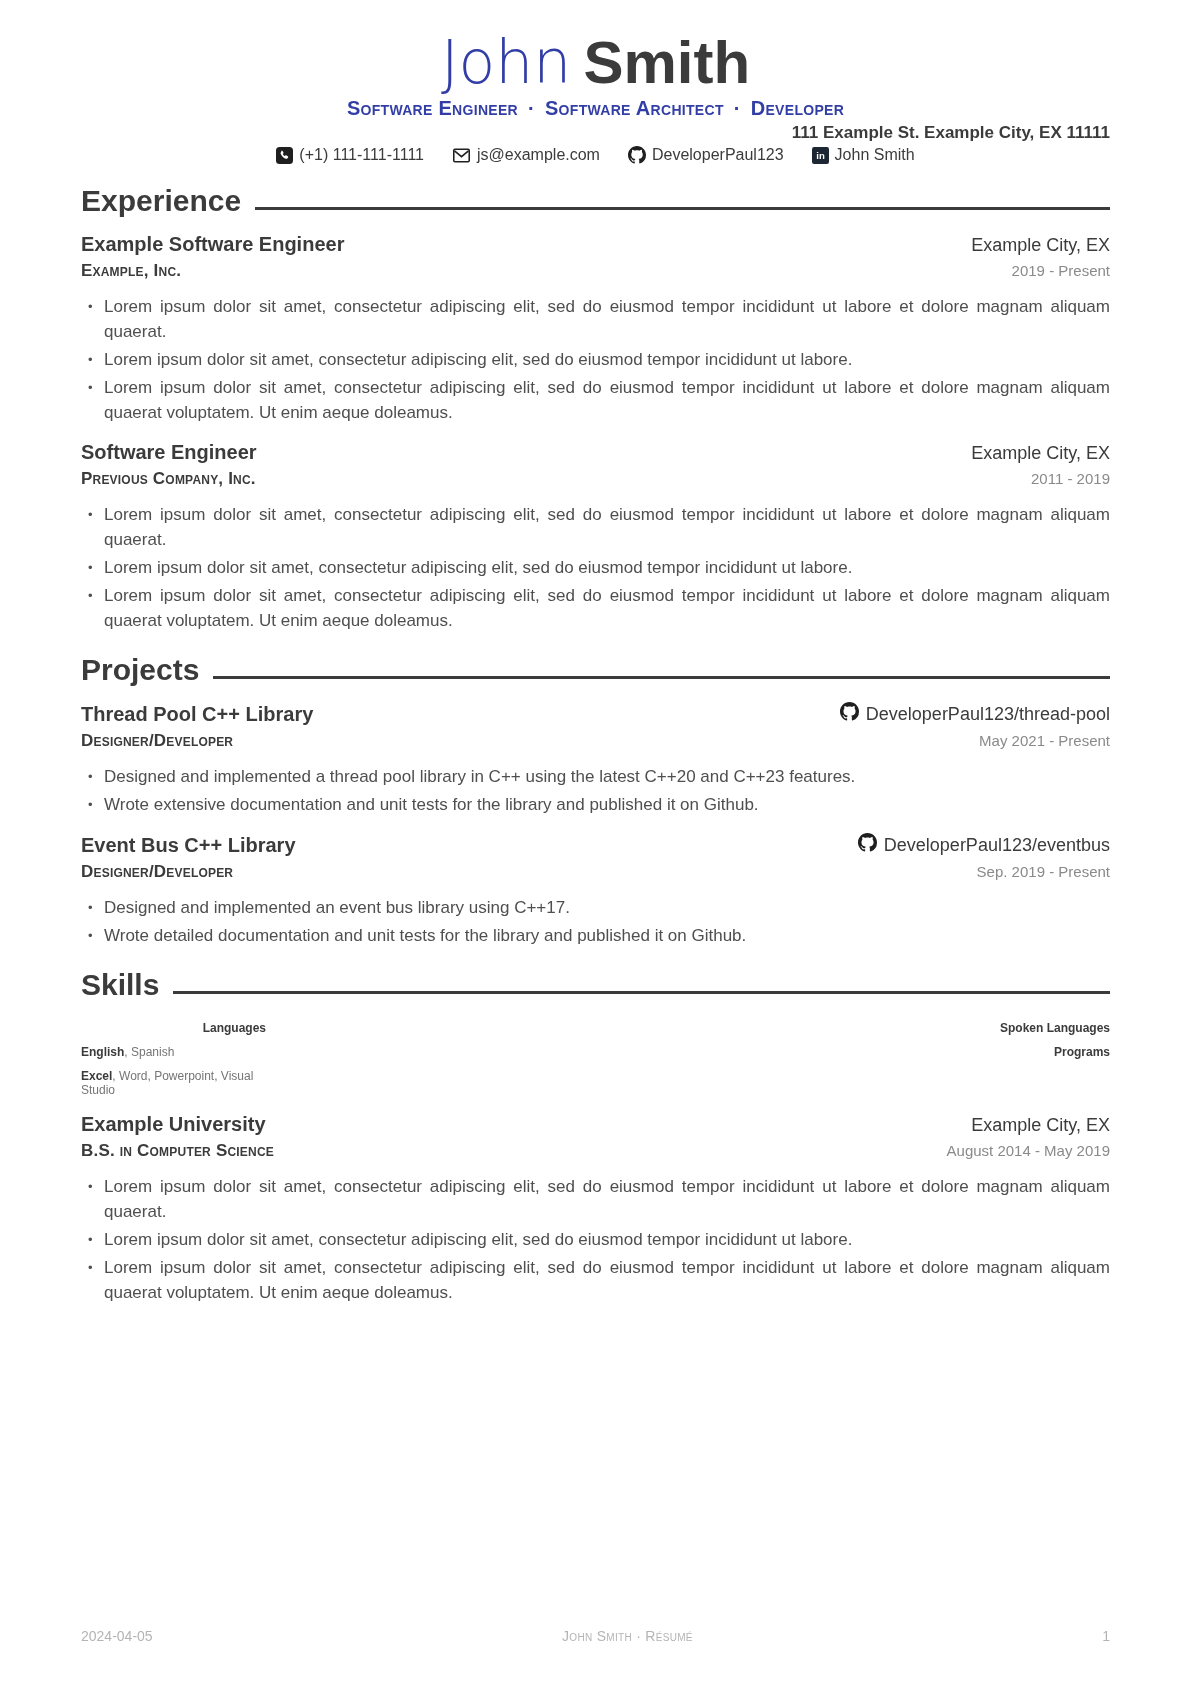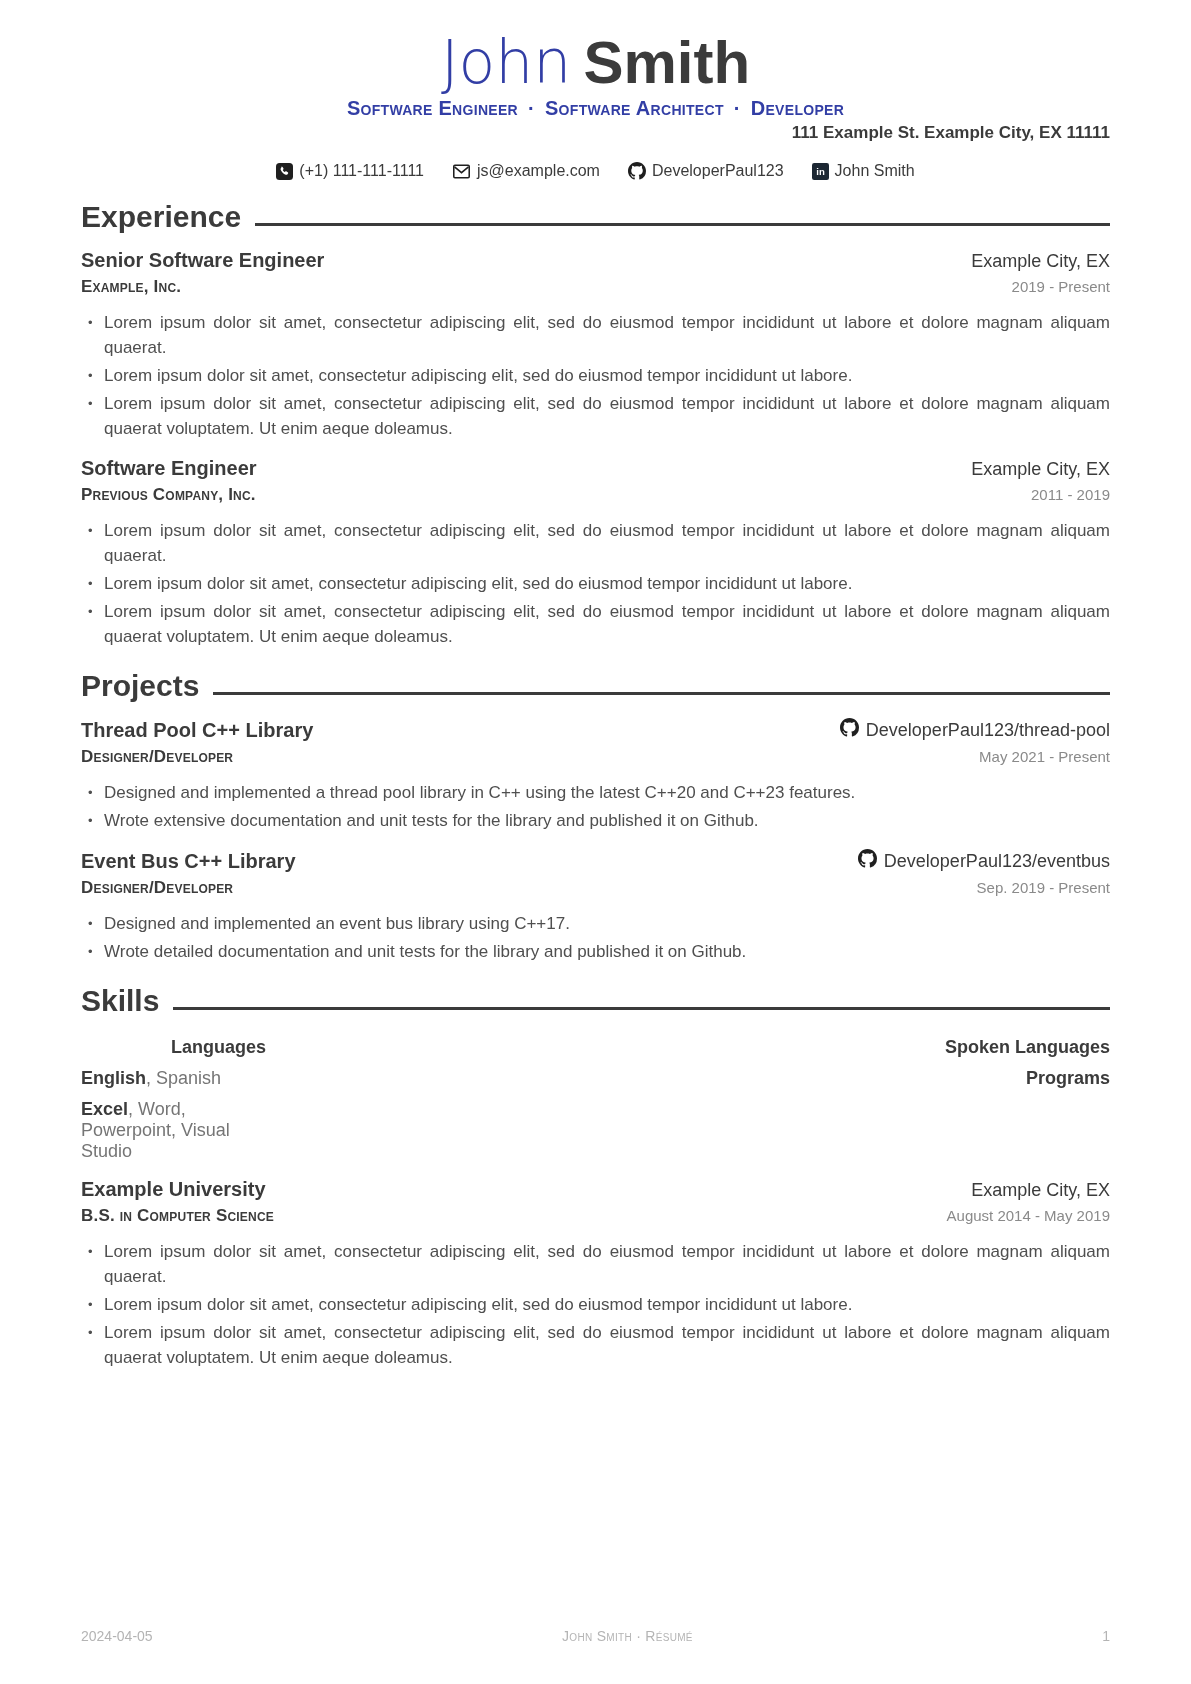--- a/index.html
+++ b/index.html
@@ -19,21 +19,21 @@
   .content{position:absolute;left:81px;right:81px;top:0;}
 
   
   .name{margin-top:28px;text-align:center;font-size:60px;line-height:1.15;}
   .name .first{color:var(--accent);font-family:"DejaVu Sans", sans-serif;font-weight:200;}
   .name .last{font-weight:700;color:var(--dark);margin-left:12px;}
   .tagline{text-align:center;color:var(--accent);
     font-variant:small-caps;font-size:20px;font-weight:600;letter-spacing:.3px;}
   .tagline .sep{margin:0 10px;font-weight:700;}
   .address{margin-top:3px;text-align:right;font-weight:700;font-size:17px;color:var(--dark);}
-  .contact{margin-top:19px;display:flex;justify-content:center;align-items:center;gap:28px;
+  .contact{margin-top:3px;display:flex;justify-content:center;align-items:center;gap:28px;
     font-size:16px;color:var(--dark);}
   .contact .item{display:flex;align-items:center;gap:6px;text-decoration:none;color:var(--dark);}
   .contact svg{display:block;}
 
   
   .section-header{display:flex;align-items:flex-end;margin-top:20px;}
   .section-header h2{margin:0;font-size:30px;font-weight:700;color:var(--dark);line-height:1.1;}
   .section-header .rule{flex:1;border-bottom:3px solid var(--dark);margin-left:14px;margin-bottom:7px;}
 
   .entry{margin-top:16px;}
@@ -47,21 +47,21 @@
 
   ul.bullets{list-style:none;margin:13px 0 0 0;padding:0 0 0 6px;color:var(--body);font-size:17px;}
   ul.bullets li{
     position:relative;padding-left:17px;line-height:25px;margin-bottom:3px;
     text-align:justify;hyphens:auto;-webkit-hyphens:auto;
   }
   ul.bullets li::before{content:"•";position:absolute;left:1px;top:0;font-size:13px;color:var(--body);}
 
   
   .skills{margin-top:20px;display:grid;grid-template-columns:185px 1fr;column-gap:18px;row-gap:10px;
-    font-size:18px;align-items:baseline;}
+    font-size:12px;align-items:baseline;}
   .skills .lbl{text-align:right;font-weight:700;color:var(--dark);}
   .skills .val{color:var(--skillgray);}
   .skills .val .b{font-weight:700;color:var(--dark);}
 
   
   .footer{position:absolute;left:81px;right:81px;bottom:40px;display:flex;
     justify-content:space-between;align-items:baseline;color:var(--faint);font-size:14px;}
   .footer .center{font-variant:small-caps;letter-spacing:.3px;}
 </style>
 </head>
@@ -116,21 +116,21 @@
       </span>
     </div>
 
     <div class="section-header">
       <h2>Experience</h2>
       <div class="rule"></div>
     </div>
 
     <div class="entry">
       <div class="entry-row">
-        <span class="entry-title">Senior Software Engineer</span>
+        <span class="entry-title">Example Software Engineer</span>
         <span class="entry-right">Example City, EX</span>
       </div>
       <div class="entry-row2">
         <span class="entry-sub">Example, Inc.</span>
         <span class="entry-date">2019 - Present</span>
       </div>
       <ul class="bullets">
         <li>Lorem ipsum dolor sit amet, consectetur adipiscing elit, sed do eiusmod tempor incididunt ut labore et dolore magnam aliquam quaerat.</li>
         <li>Lorem ipsum dolor sit amet, consectetur adipiscing elit, sed do eiusmod tempor incididunt ut labore.</li>
         <li>Lorem ipsum dolor sit amet, consectetur adipiscing elit, sed do eiusmod tempor incididunt ut labore et dolore magnam aliquam quaerat voluptatem. Ut enim aeque doleamus.</li>

